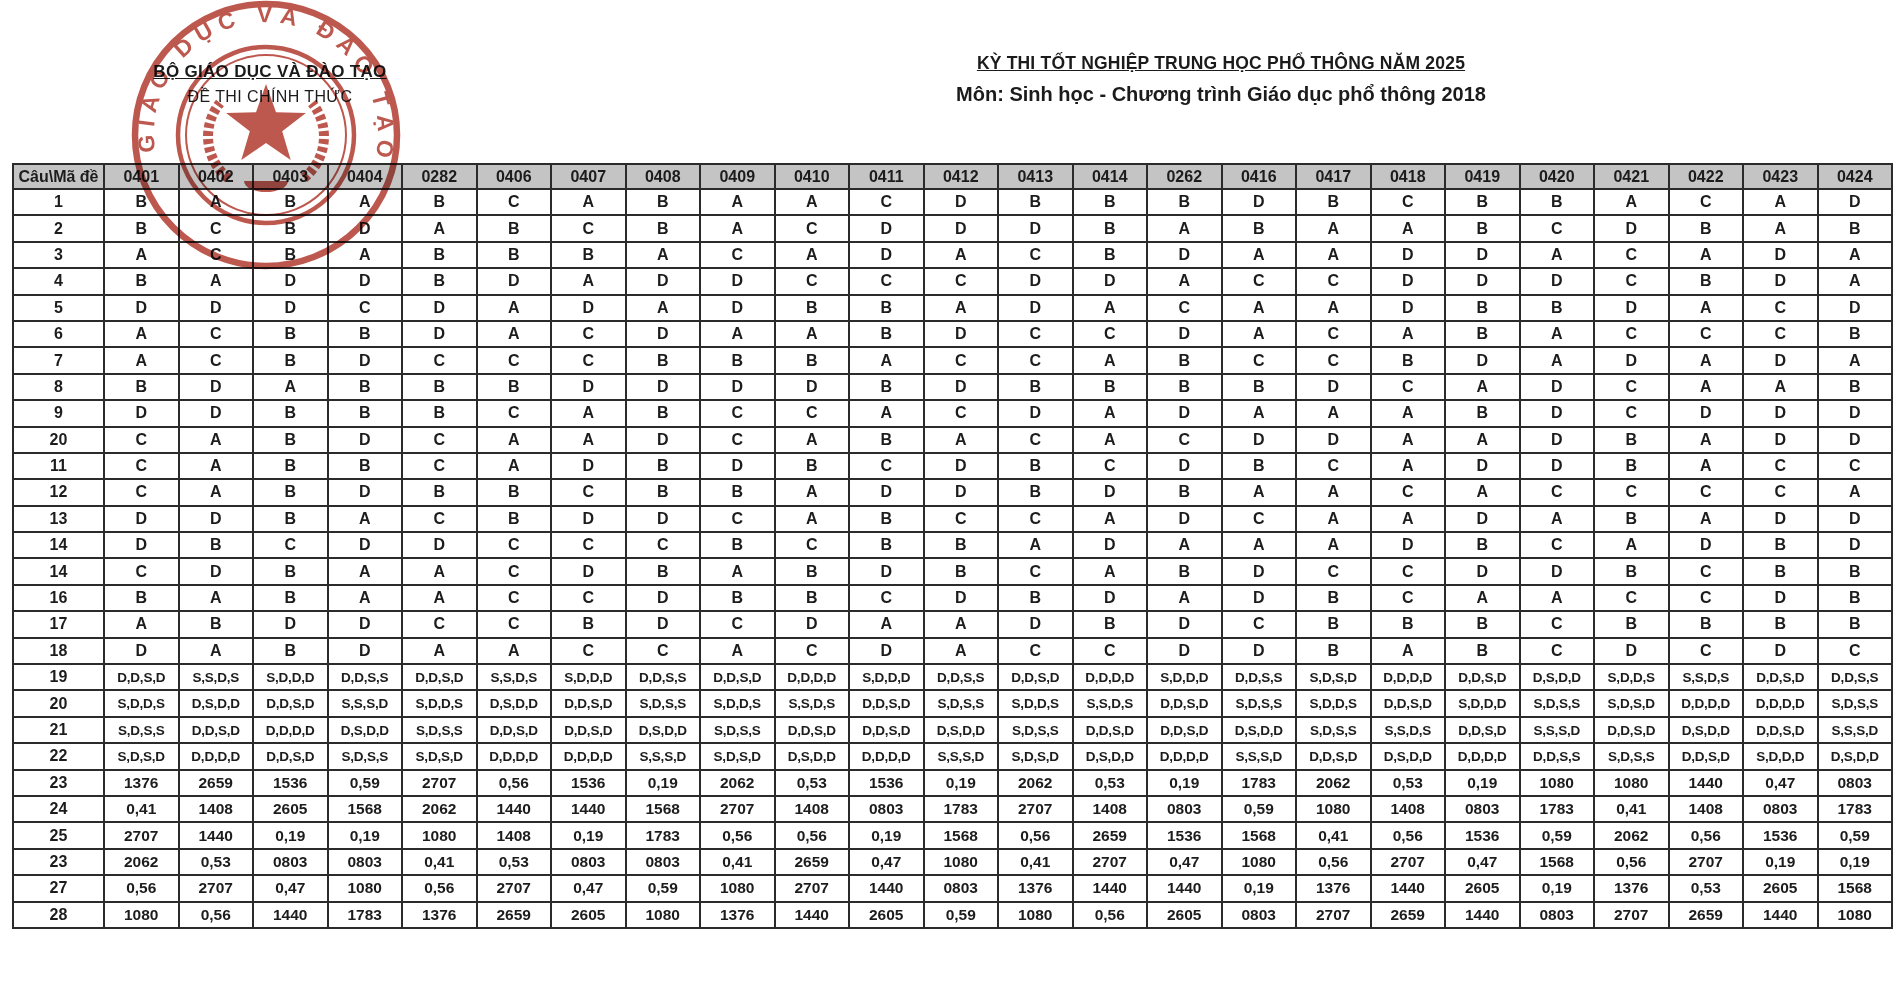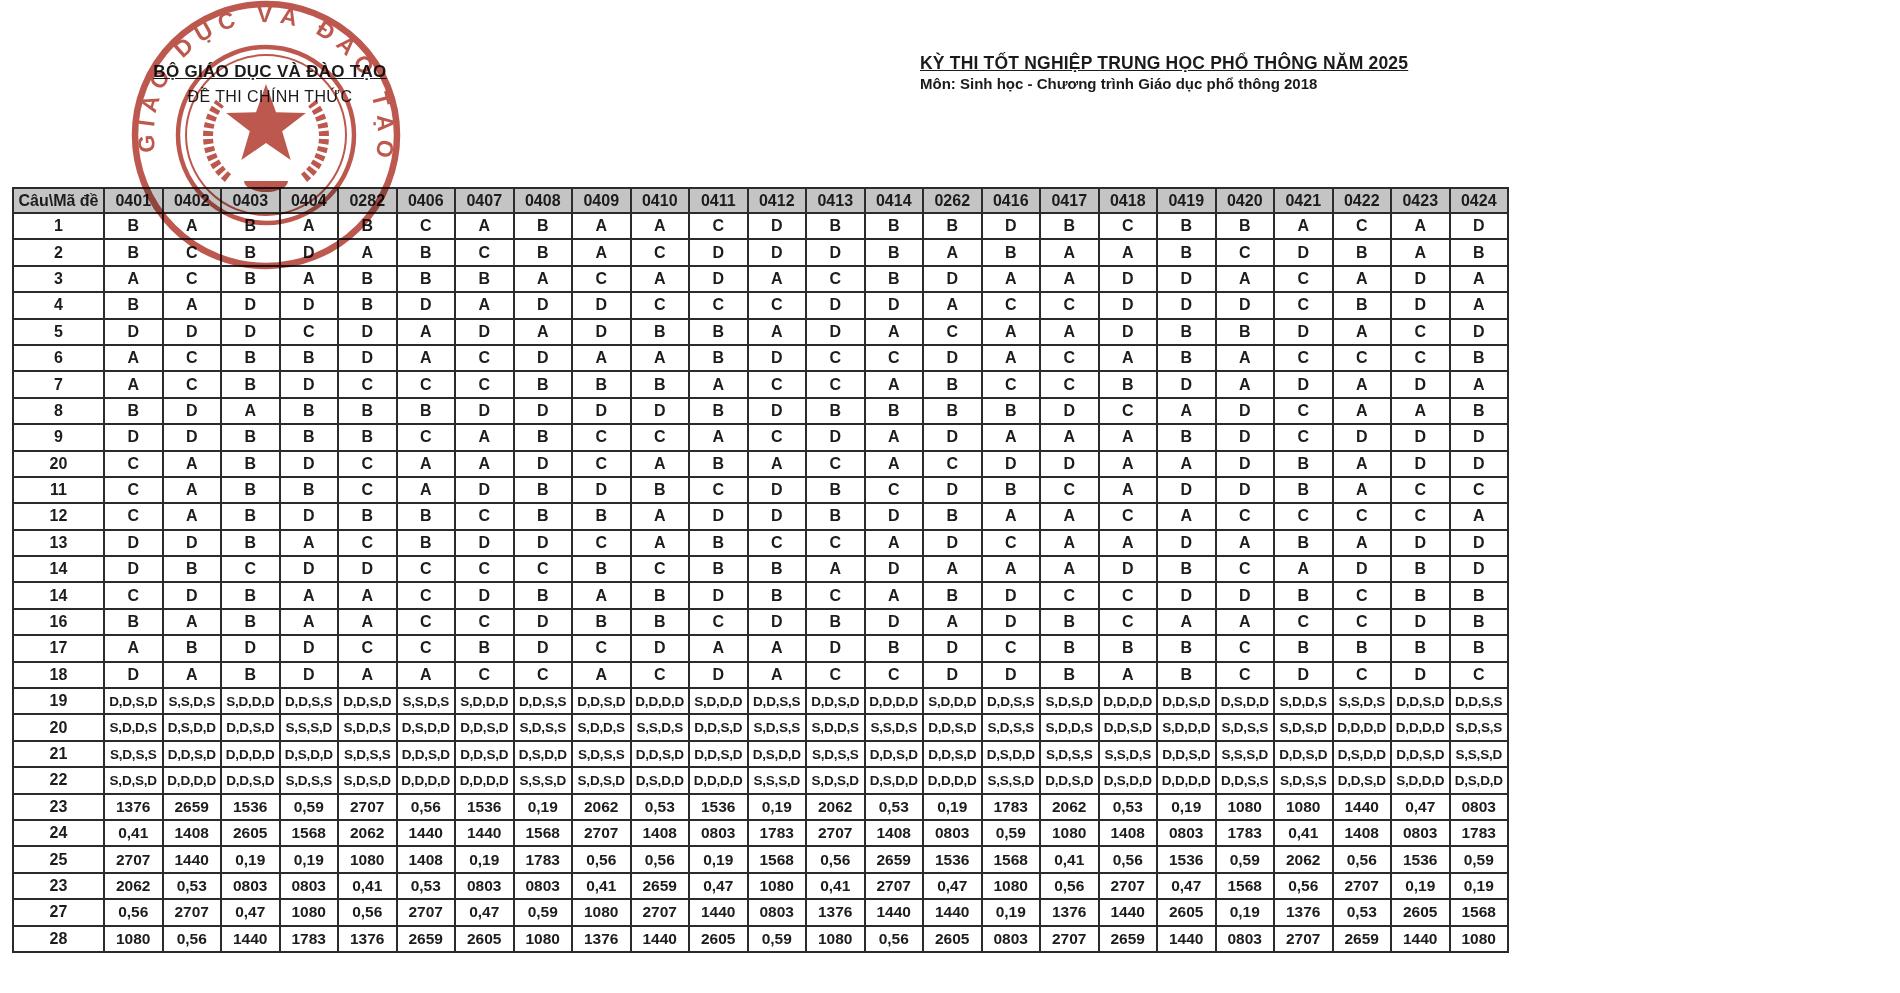--- a/index.html
+++ b/index.html
@@ -9,30 +9,30 @@
   }
   .page{
     position:relative;width:1900px;height:993px;background:#ffffff;
     overflow:hidden;color:#1b1b1b;
   }
   
   .org-block{position:absolute;left:115px;top:53px;width:310px;text-align:center;z-index:2;}
   .org-name{font-size:17px;font-weight:bold;text-decoration:underline;letter-spacing:.3px;white-space:nowrap;margin-top:9px;}
   .exam-type{font-size:16px;font-weight:normal;margin-top:6px;letter-spacing:.4px;text-align:center;}
   
-  .title-block{position:absolute;left:920px;top:53px;width:660px;z-index:1;}
+  .title-block{position:absolute;left:891px;top:53px;width:660px;text-align:center;z-index:1;}
   .exam-title{font-size:17.5px;font-weight:bold;text-decoration:underline;letter-spacing:.2px;white-space:nowrap;}
-  .exam-subject{font-size:15px;font-weight:bold;margin-top:1px;}
+  .exam-subject{font-size:20px;font-weight:bold;margin-top:9px;}
   
   .stamp{position:absolute;left:115px;top:-16px;z-index:5;pointer-events:none;
          filter:blur(.55px);mix-blend-mode:multiply;opacity:.85;}
   
   table.answers{
-    position:absolute;left:12px;top:163px;width:1497px;z-index:2;
-    border-collapse:collapse;table-layout:fixed;margin-top:24px;
+    position:absolute;left:12px;top:163px;width:1881px;z-index:2;
+    border-collapse:collapse;table-layout:fixed;
   }
   table.answers th,table.answers td{
     border:2px solid #2b2b2b;text-align:center;vertical-align:middle;
     padding:0;overflow:hidden;white-space:nowrap;color:#1c1c1c;
   }
   table.answers thead tr{height:25px;}
   table.answers thead th{background:#c4c4c4;font-size:16px;font-weight:bold;}
   table.answers tbody tr{height:26.4px;}
   table.answers tbody td{font-size:16px;font-weight:600;}
   table.answers tbody td.q{font-weight:600;}

